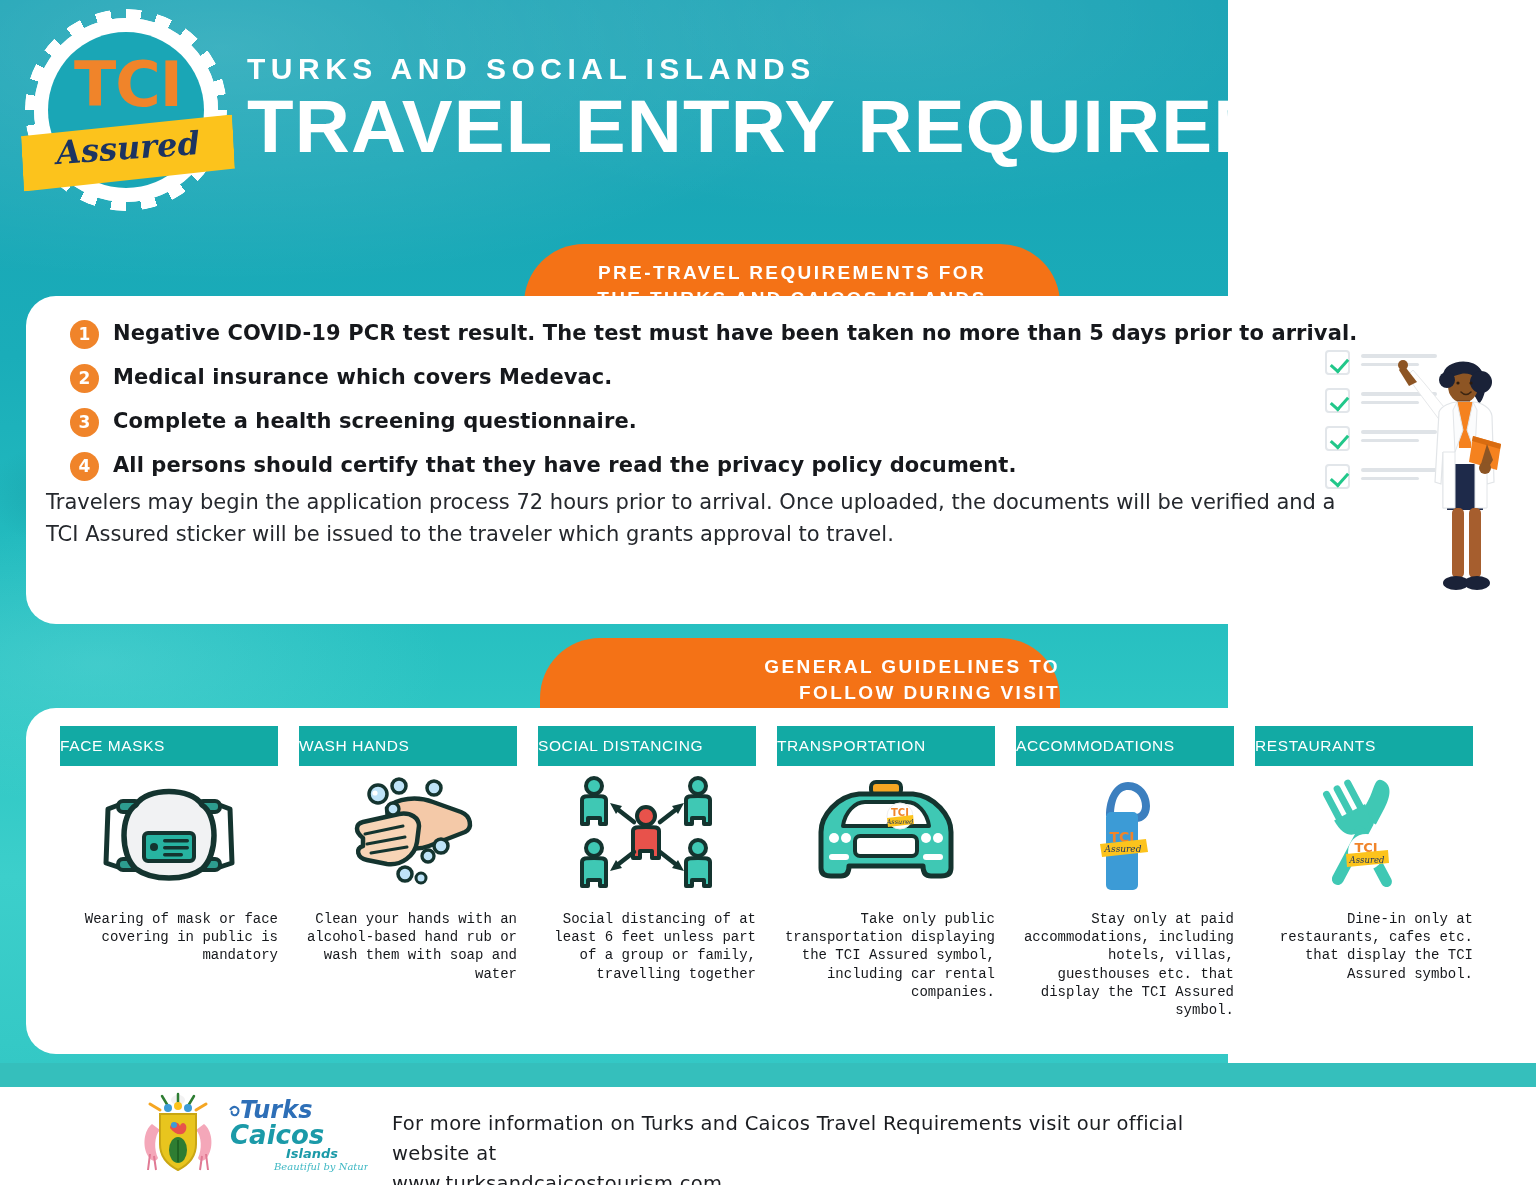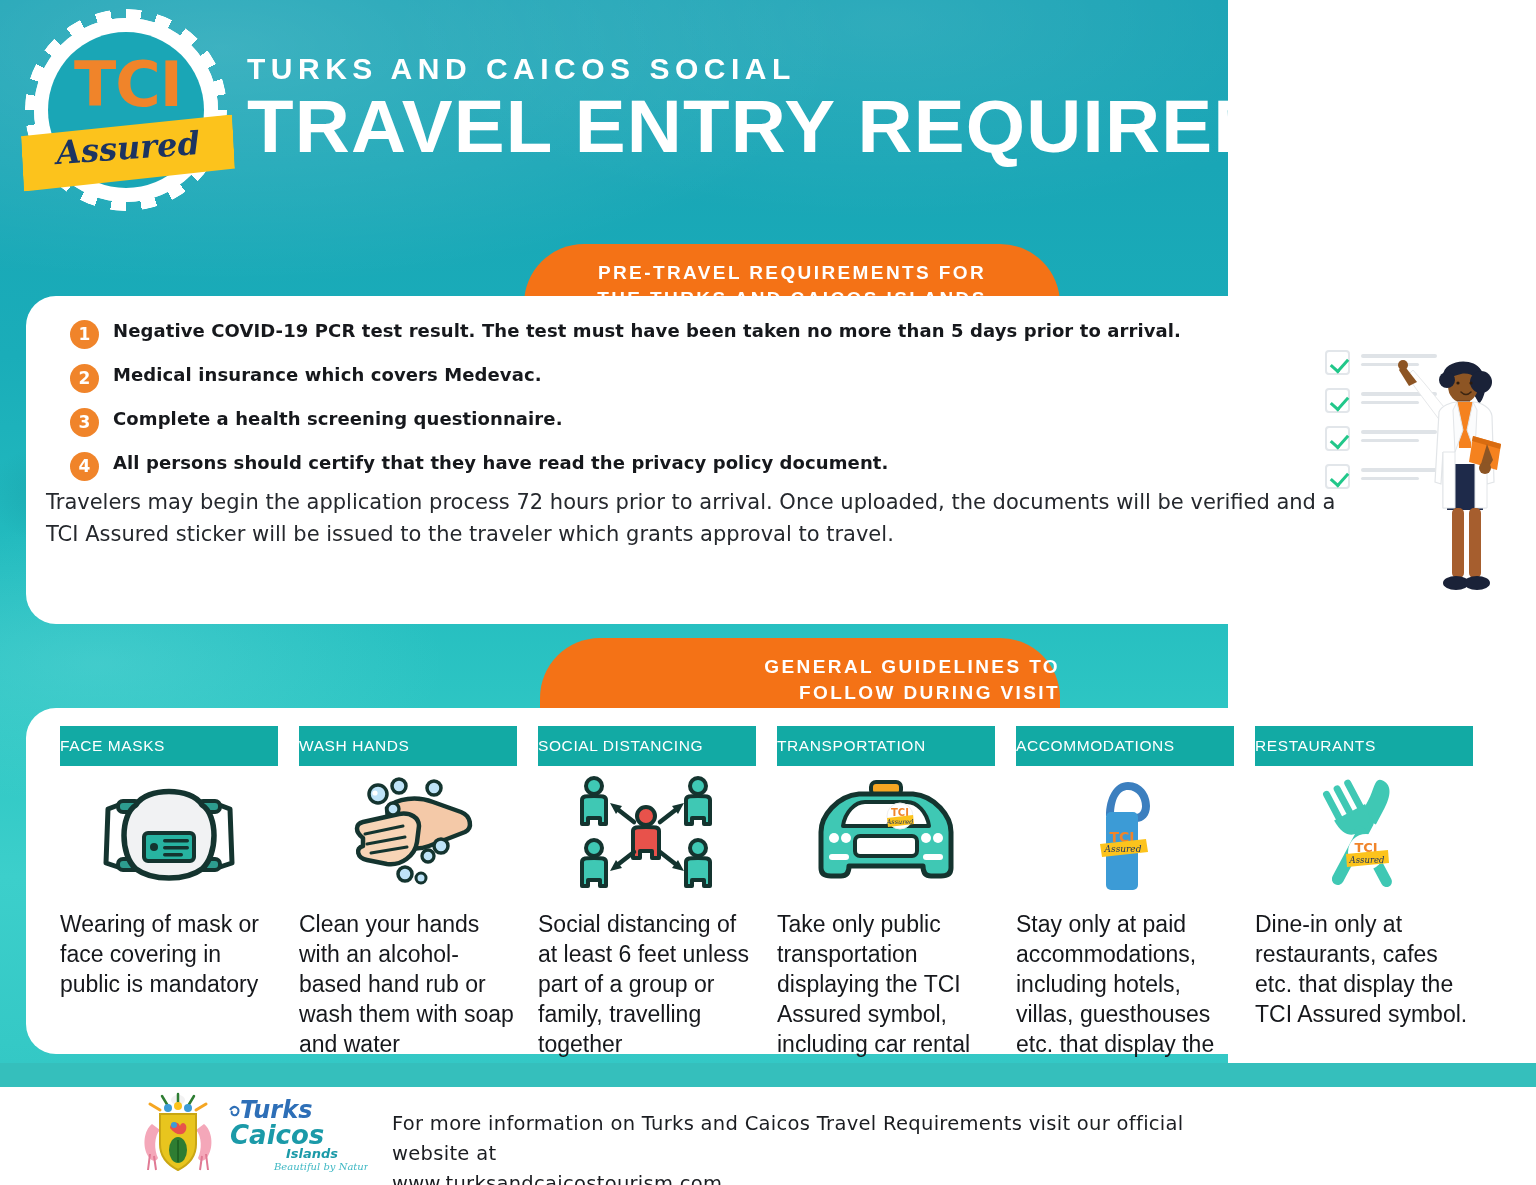--- a/index.html
+++ b/index.html
@@ -190,21 +190,21 @@
     color: #ffffff;
     font-size: 17px;
     font-weight: 700;
     text-align: center;
     line-height: 29px;
     margin-top: 2px;
     font-family: "DejaVu Sans", sans-serif;
   }
   .req-text {
     margin-left: 14px;
-    font-size: 18px;
+    font-size: 21px;
     font-weight: 700;
     color: #16181c;
     letter-spacing: 0.1px;
     line-height: 1.45;
     font-family: "DejaVu Sans", sans-serif;
     white-space: nowrap;
   }
 
   .para-block {
     position: absolute;
@@ -280,24 +280,25 @@
   }
   .gicon {
     height: 132px;
     display: flex;
     align-items: center;
     justify-content: center;
     margin-top: 4px;
   }
   .gtext {
     margin-top: 8px;
-    font-size: 23px;
+    font-size: 14px;
     color: #16181c;
     line-height: 1.30;
-    font-family: Liberation Sans, sans-serif;
+    font-family: Liberation Mono, monospace;
+    text-align: right;
   }
 
   
   .teal-band {
     position: absolute;
     left: 0; top: 1063px;
     width: 1536px; height: 24px;
     background: #35BFBC;
   }
   .footer {
@@ -329,21 +330,21 @@
     <div class="logo">
       <div class="scallop"></div>
       <div class="disc"></div>
       <div class="inner-ring"></div>
       <div class="tci">TCI</div>
       <div class="ribbon"></div>
       <div class="assured">Assured</div>
     </div>
 
     <div class="title-block">
-      <div class="title-sub">TURKS AND CAICOS SOCIAL</div>
+      <div class="title-sub">TURKS AND SOCIAL ISLANDS</div>
       <div class="title-main">TRAVEL ENTRY REQUIREMENTS</div>
     </div>
   </div>
 
   <div class="tab tab-pre">
     <div>PRE-TRAVEL REQUIREMENTS FOR</div>
     <div>THE TURKS AND CAICOS ISLANDS</div>
   </div>
 
   <div class="card card-pre"></div>

